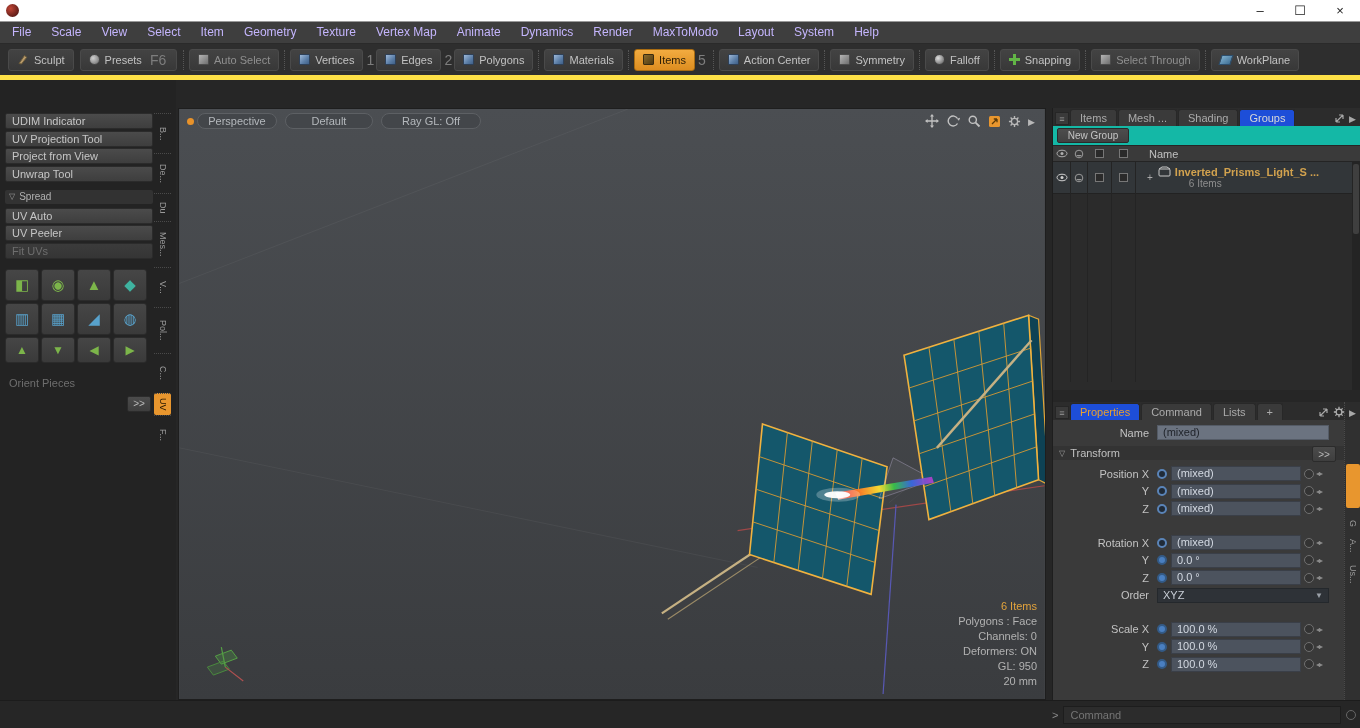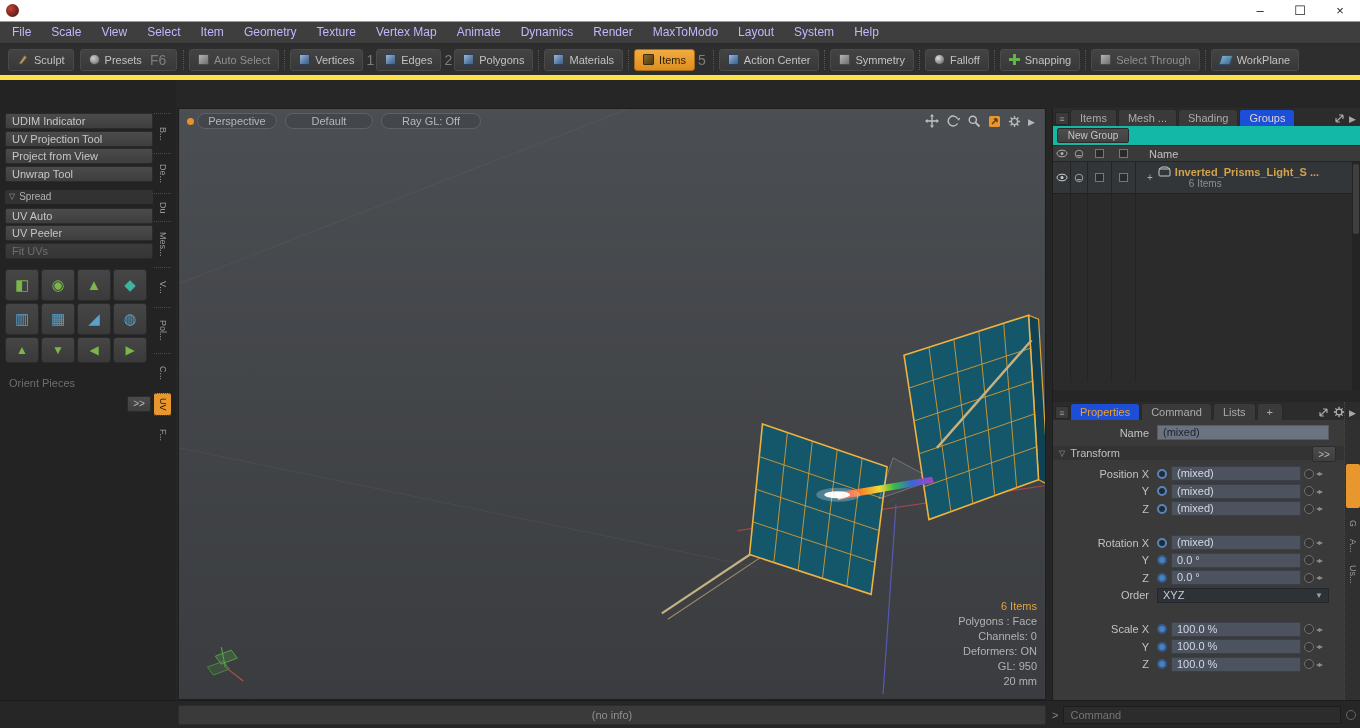--- a/index.html
+++ b/index.html
@@ -609,19 +609,18 @@
 
   <div class="right-strip">
     <span class="rs-orange"></span>
     <span class="rs-label">G</span>
     <span class="rs-label">A...</span>
     <span class="rs-label">Us...</span>
   </div>
 </aside>
 
 <footer class="statusbar">
-  <div class="status-pill">(no info)</div>
   <div class="command-row">
     <span class="prompt">&gt;</span>
     <input class="command-input" placeholder="Command" style="">
     <span class="cmd-circle"></span>
   </div>
 </footer>
 
 </body></html>

